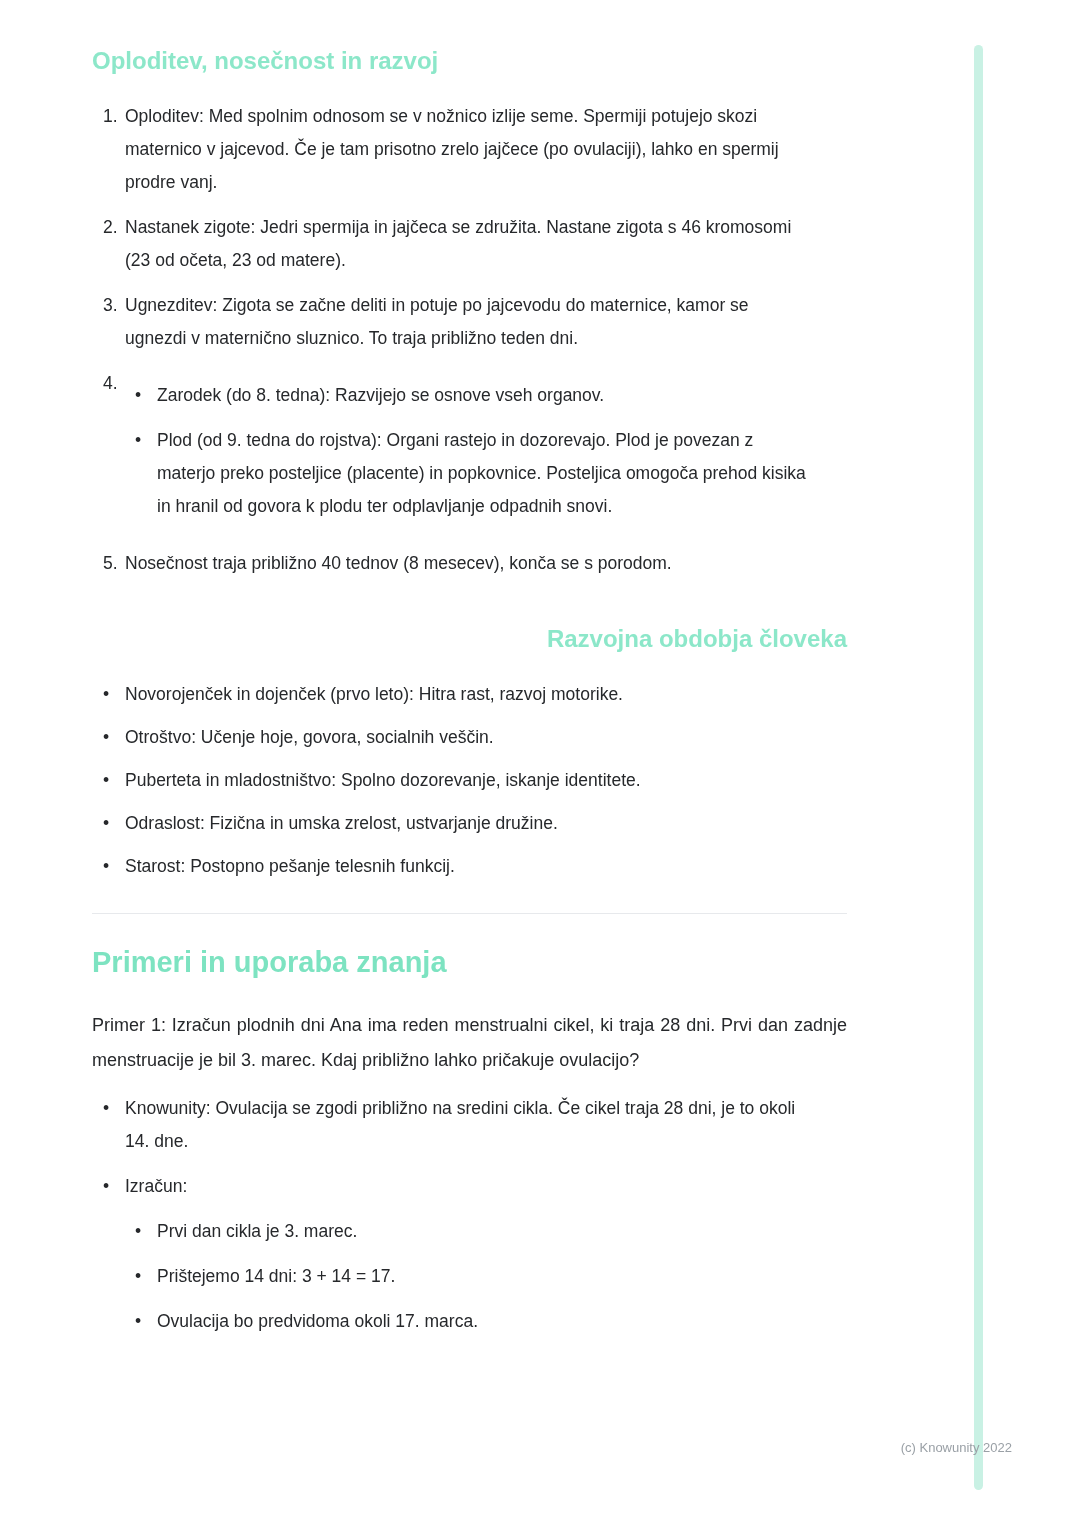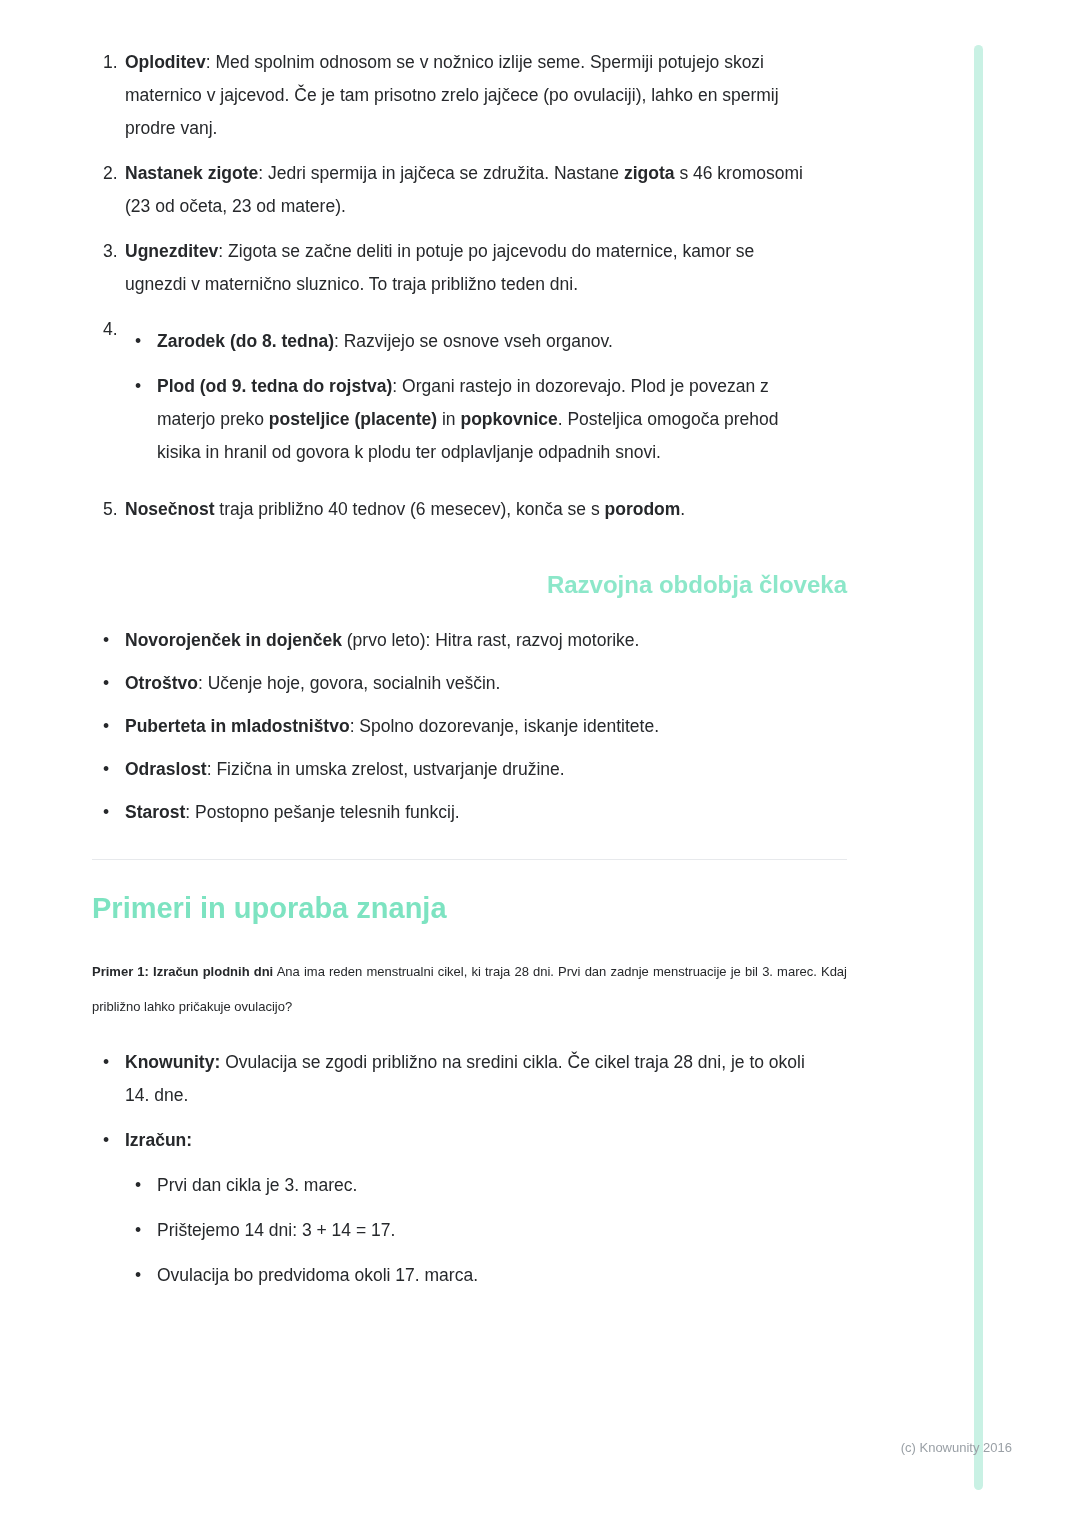--- a/index.html
+++ b/index.html
@@ -46,39 +46,40 @@
   .sublist{margin-left:10px;margin-top:10px;}
   .sublist .bitem{margin-top:12px;}
   .oitem.gap-top{margin-top:24px;}
   .blist.loose .bitem{margin-top:10px;}
   hr.divider{
     border:none;border-top:1px solid var(--divider);
     margin:30px 0 30px 0;width:755px;
   }
   .intro{
     max-width:755px;text-align:justify;
-    font-size:13px;line-height:35px;
-    margin:0 0 22px 0;
+    font-size:18px;line-height:35px;
+    margin:0 0 14px 0;
   }
-  .b{font-weight:700;}
+  .b{font-weight:400;}
   .footer-credit{
     position:absolute;top:1440px;right:68px;
     font-size:13px;line-height:16px;color:var(--muted);
   }
 </style>
 </head>
 <body>
 
 <div class="page">
 
   <div class="accent-bar"></div>
 
   <div class="content">
 
     <section>
+      <h2 class="sec-title">Oploditev, nosečnost in razvoj</h2>
       <div class="olist">
 
         <div class="oitem">
           <span class="num">1.</span>
           <div class="txt"><span class="b">Oploditev</span><span>: Med spolnim odnosom se v nožnico izlije seme. Spermiji potujejo skozi maternico v jajcevod. Če je tam prisotno zrelo jajčece (po ovulaciji), lahko en spermij prodre vanj.</span></div>
         </div>
 
         <div class="oitem">
           <span class="num">2.</span>
           <div class="txt"><span class="b">Nastanek zigote</span><span>: Jedri spermija in jajčeca se združita. Nastane </span><span class="b">zigota</span><span> s 46 kromosomi (23 od očeta, 23 od matere).</span></div>
@@ -100,21 +101,21 @@
               <div class="bitem">
                 <span class="bullet">•</span>
                 <div class="txt"><span class="b">Plod (od 9. tedna do rojstva)</span><span>: Organi rastejo in dozorevajo. Plod je povezan z materjo preko </span><span class="b">posteljice (placente)</span><span> in </span><span class="b">popkovnice</span><span>. Posteljica omogoča prehod kisika in hranil od govora k plodu ter odplavljanje odpadnih snovi.</span></div>
               </div>
             </div>
           </div>
         </div>
 
         <div class="oitem gap-top">
           <span class="num">5.</span>
-          <div class="txt"><span class="b">Nosečnost</span><span> traja približno 40 tednov (6 mesecev), konča se s </span><span class="b">porodom</span><span>.</span></div>
+          <div class="txt"><span class="b">Nosečnost</span><span> traja približno 40 tednov (8 mesecev), konča se s </span><span class="b">porodom</span><span>.</span></div>
         </div>
 
       </div>
     </section>
 
     <section>
       <h2 class="sec-title spaced">Razvojna obdobja človeka</h2>
       <div class="blist loose">
 
         <div class="bitem">
@@ -174,15 +175,15 @@
               </div>
             </div>
           </div>
         </div>
 
       </div>
     </section>
 
   </div>
 
-  <div class="footer-credit">(c) Knowunity 2016</div>
+  <div class="footer-credit">(c) Knowunity 2022</div>
 
 </div>
 
 </body></html>

